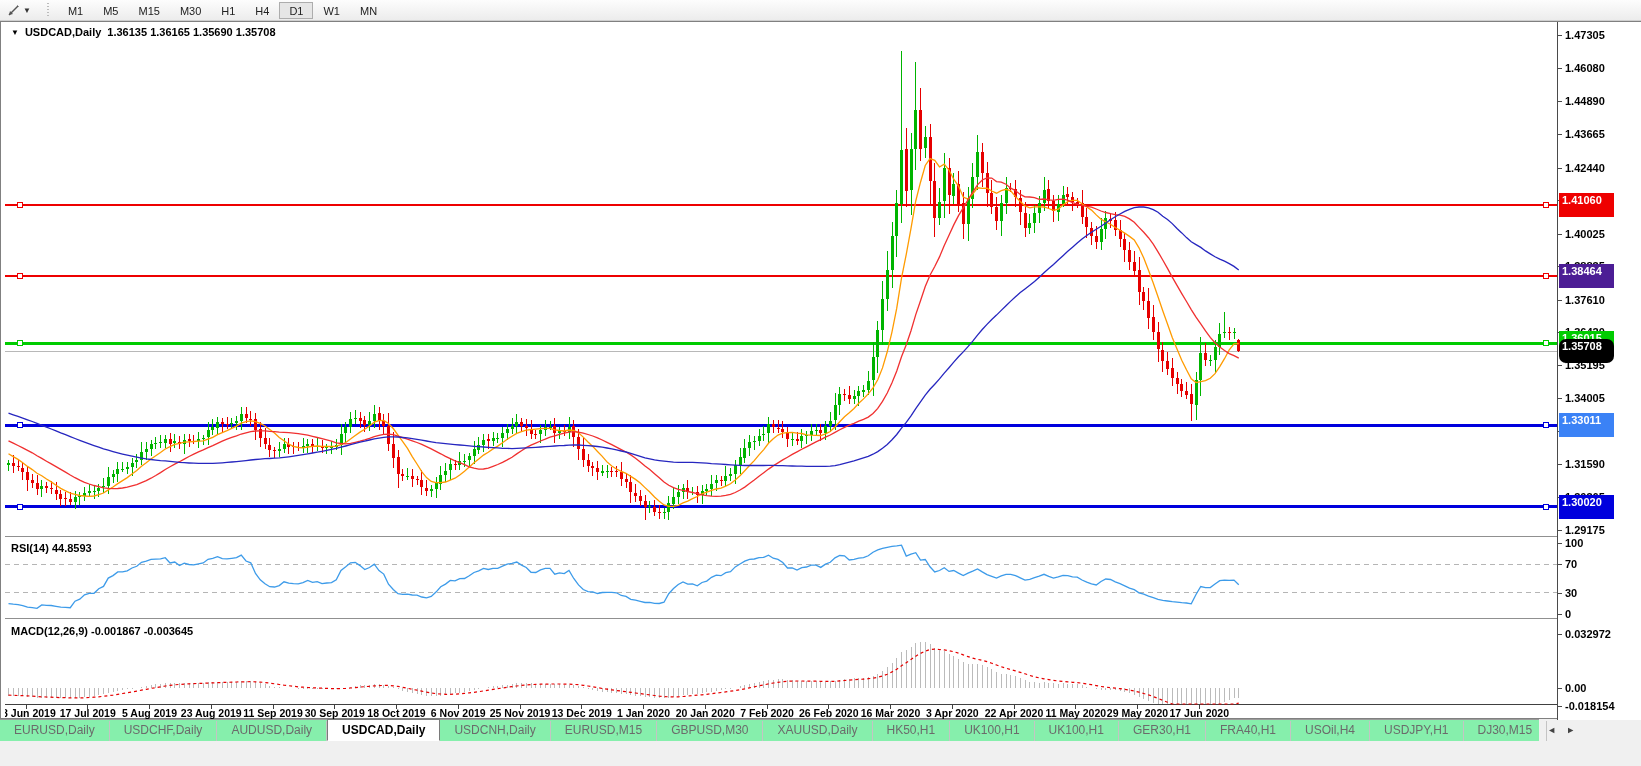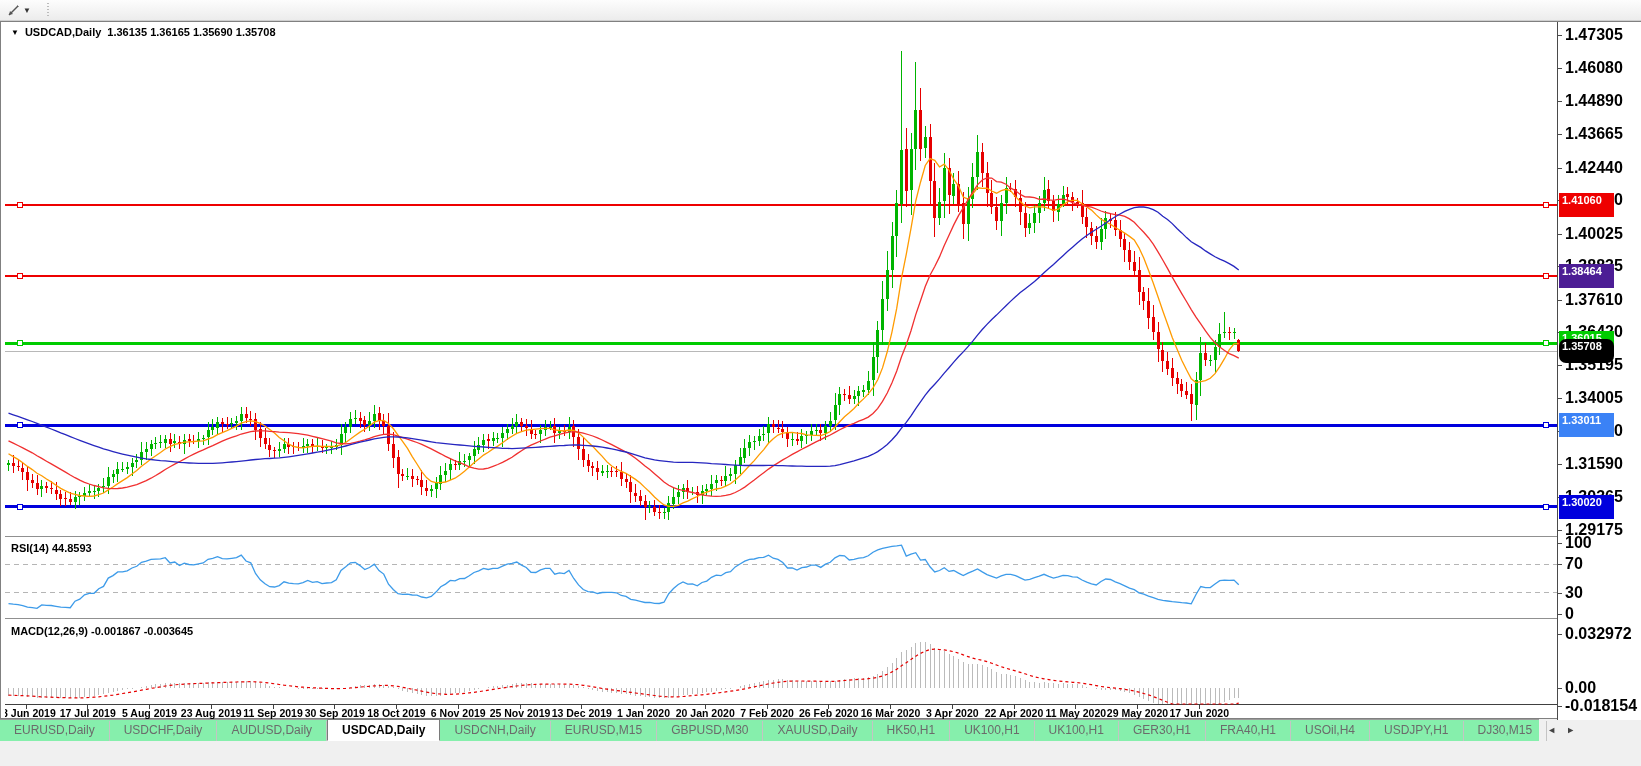--- a/index.html
+++ b/index.html
@@ -19,21 +19,21 @@
   
   .chart-window{position:absolute;top:21px;left:0;width:1641px;height:698px;background:#fff;
     border:1px solid #808080;}
   .plot-svg{position:absolute;top:0;left:4px;}
   .chart-title{position:absolute;top:4px;left:10px;font-size:11px;font-weight:bold;color:#000;z-index:5;
     display:flex;align-items:center;gap:6px;}
   .chart-title .tri{font-size:8px;}
   .pane-label{position:absolute;left:10px;font-size:11px;font-weight:600;color:#000;z-index:5;}
   
   .axis-col{position:absolute;top:0;left:1556px;width:84px;height:698px;border-left:1px solid #4a4a4a;background:#fff;}
-  .axis-label{position:absolute;left:0;transform:translateY(-50%);font-size:16px;font-weight:600;color:#000;
+  .axis-label{position:absolute;left:0;transform:translateY(-50%);font-size:11px;font-weight:600;color:#000;
     padding-left:7px;white-space:nowrap;text-align:right;}
   .axis-label::before{content:"";position:absolute;left:0;top:50%;width:4px;height:1px;background:#4a4a4a;}
   .badge{position:absolute;left:1px;transform:translateY(-50%);min-width:55px;height:24px;line-height:14px;
     font-size:11px;font-weight:600;color:#fff;padding:0 3px;z-index:6;}
   
   .tab-bar{position:absolute;top:719px;left:0;width:1539px;height:22px;background:#86efac;
     border-top:1px solid #9a9a9a;display:flex;align-items:flex-end;font-size:12px;color:#6b6b6b;}
   .tab{height:20px;line-height:19px;padding:0 14px;border-right:1px solid #c4c4c4;cursor:default;white-space:nowrap;}
   .tab.active{background:#fff;color:#000;font-weight:600;border:1px solid #7a7a7a;border-bottom:1px solid #fff;height:22px;line-height:21px;}
   .tab-nav{margin-left:auto;margin-right:8px;display:flex;gap:10px;align-items:center;height:22px;color:#444;font-size:9px;}
@@ -45,20 +45,31 @@
 <div class="toolbar">
   <div class="tool-btn">
     <svg width="15" height="15" viewBox="0 0 15 15">
       <path d="M3 12 L12 3" stroke="#555" stroke-width="1.4" fill="none"></path>
       <path d="M3 12 l4 -1 l-3 -3 z" fill="#555"></path>
       <path d="M11 2 l2 2" stroke="#999" stroke-width="1"></path>
     </svg>
     <span class="caret">▼</span>
   </div>
   <div class="grip"></div>
+  <div style="display:flex" id="tfbar">
+      <div class="tf-btn">M1</div>
+      <div class="tf-btn">M5</div>
+      <div class="tf-btn">M15</div>
+      <div class="tf-btn">M30</div>
+      <div class="tf-btn">H1</div>
+      <div class="tf-btn">H4</div>
+      <div class="tf-btn active">D1</div>
+      <div class="tf-btn">W1</div>
+      <div class="tf-btn">MN</div>
+    </div>
 </div>
 
 <div class="chart-window">
   <div class="chart-title">
     <span class="tri">▼</span>
     <span>USDCAD,Daily</span>
     <span>1.36135 1.36165 1.35690 1.35708</span>
   </div>
   <div class="pane-label" style="top:520px">RSI(14) 44.8593</div>
   <div class="pane-label" style="top:603px">MACD(12,26,9) -0.001867 -0.003645</div>

